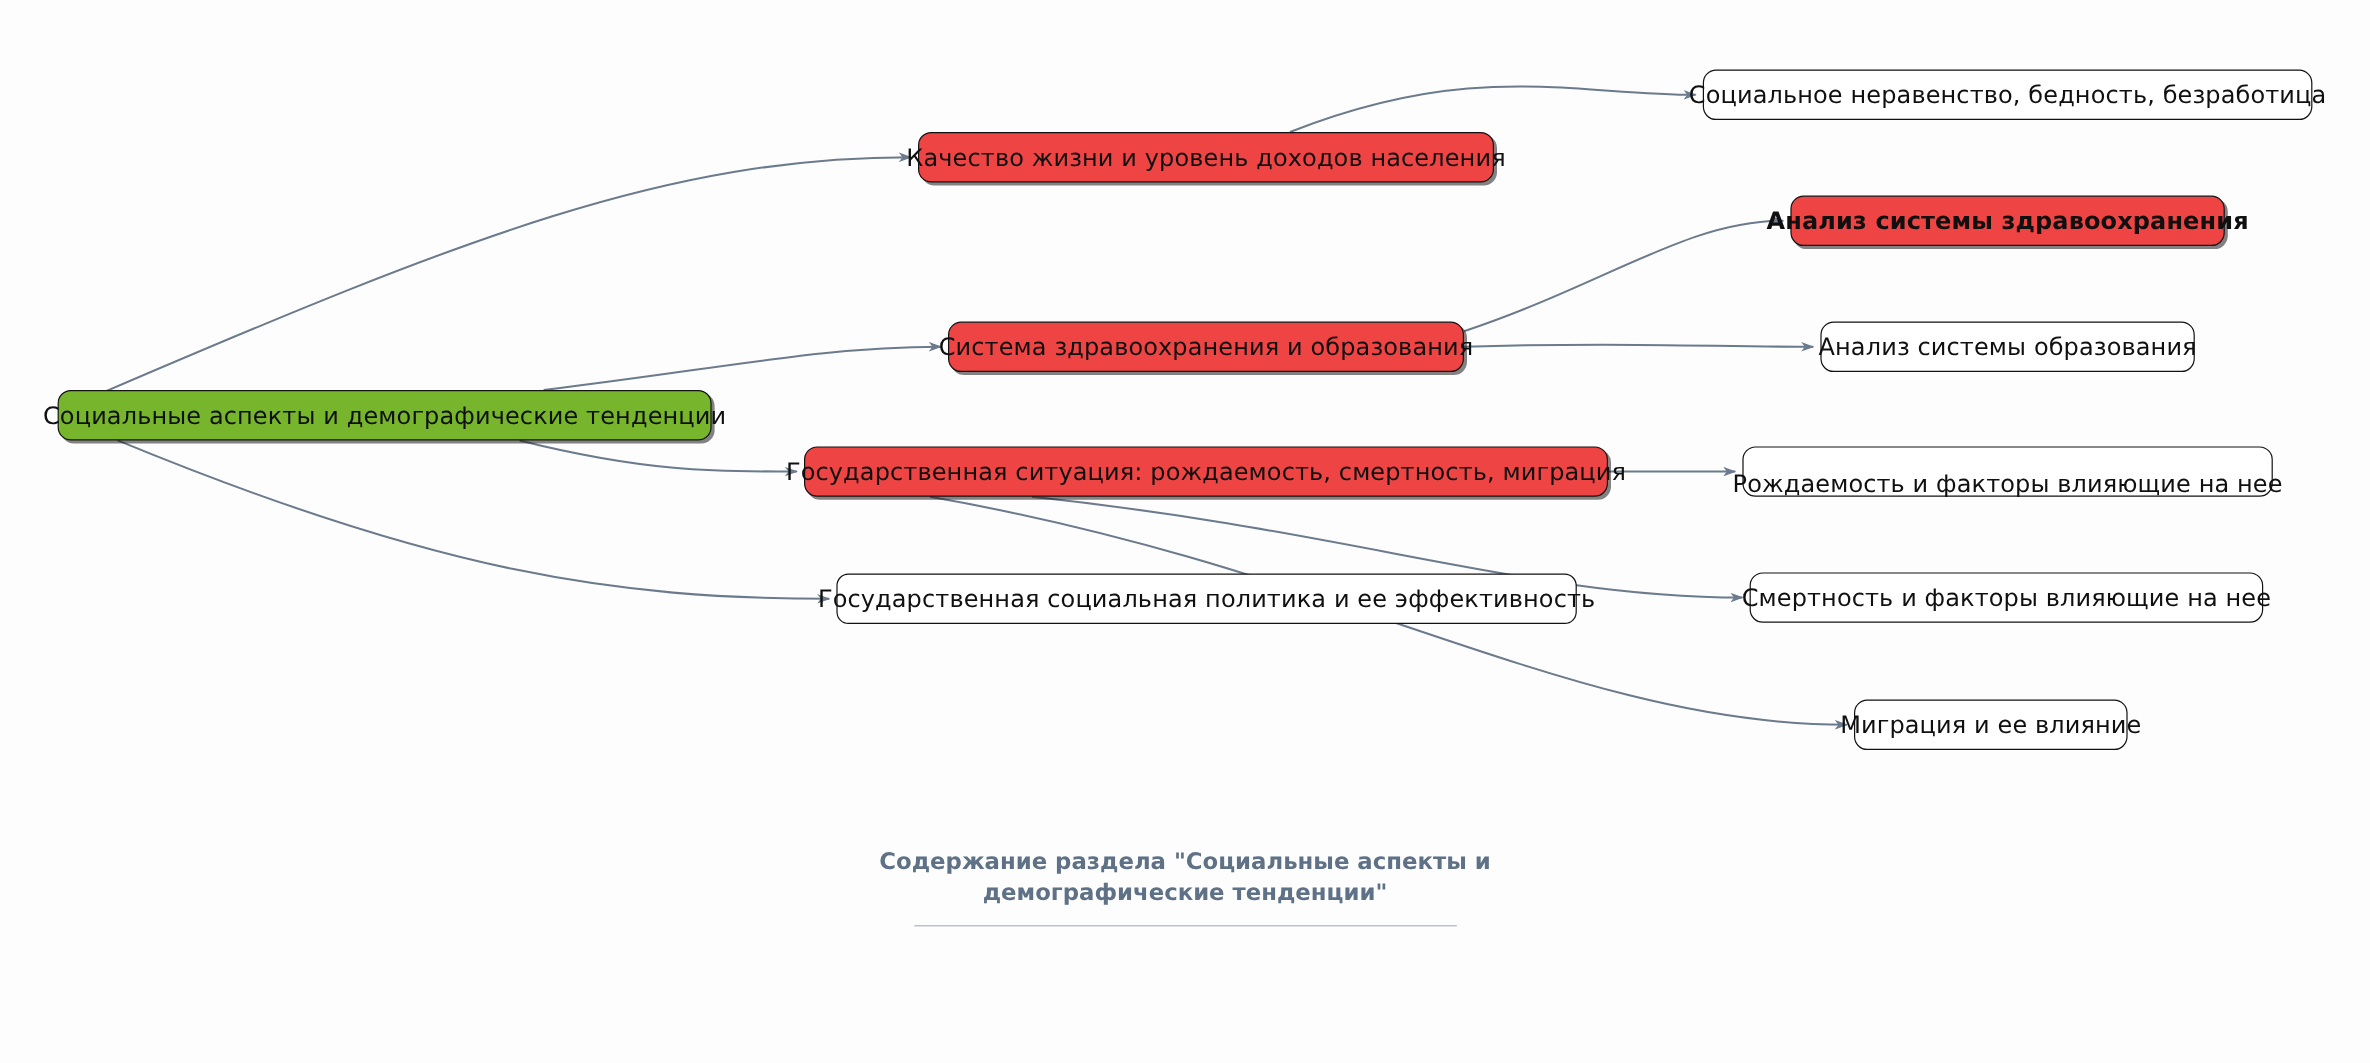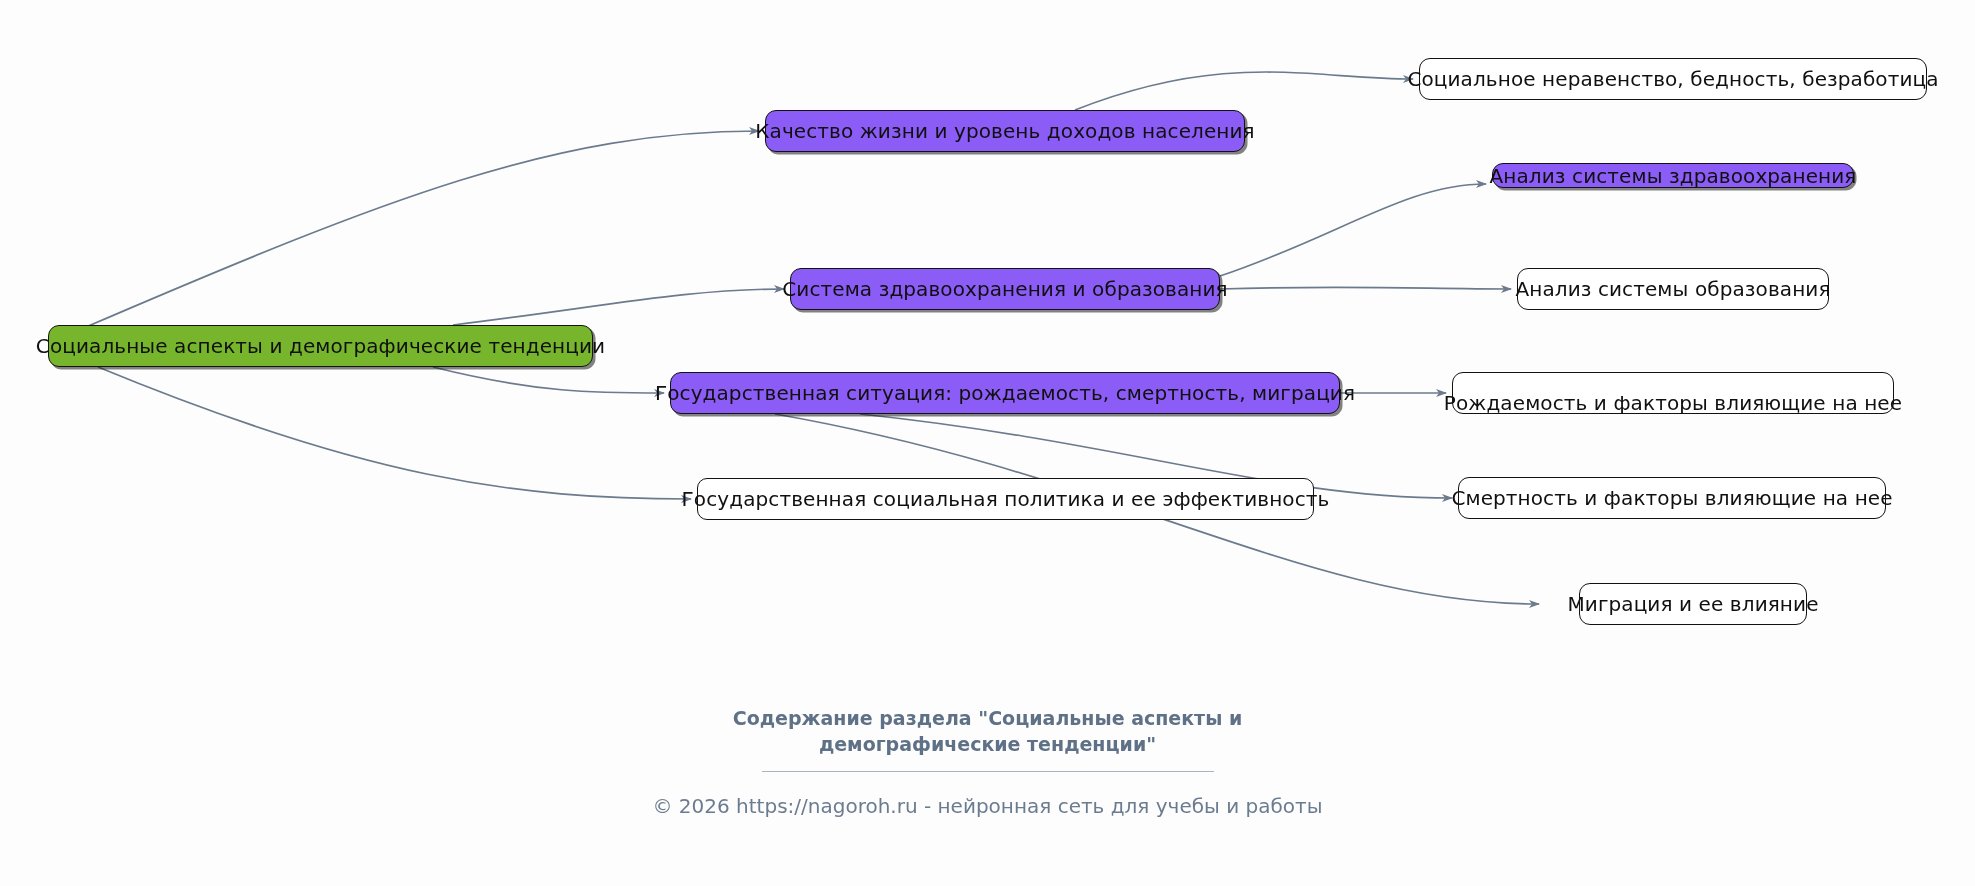--- a/index.html
+++ b/index.html
@@ -44,21 +44,21 @@
     font-size: 20px;
     color: #101010;
     letter-spacing: 0.1px;
   }
   .node.root {
     background: #77b62c;
     border-color: #14140f;
     box-shadow: 2.5px 2.5px 0 rgba(30,30,30,0.55);
   }
   .node.purple {
-    background: #8b5cf6;
+    background: #ef4444;
     border-color: #121212;
     box-shadow: 2.5px 2.5px 0 rgba(30,30,30,0.55);
   }
   .node.plain {
     background: #ffffff;
     border-color: #121212;
   }
 
   #footer {
     position: absolute;
@@ -127,36 +127,35 @@
       </div>
       <div class="node purple" style="left: 670px; top: 372px; width: 670px; height: 42px;">
         <span>Государственная ситуация: рождаемость, смертность, миграция</span>
       </div>
       <div class="node plain" style="left: 697px; top: 478px; width: 617px; height: 42px; border-radius: 10px;">
         <span>Государственная социальная политика и ее эффективность</span>
       </div>
       <div class="node plain" style="left: 1419px; top: 58px; width: 508px; height: 42px;">
         <span>Социальное неравенство, бедность, безработица</span>
       </div>
-      <div class="node purple" style="left: 1492px; top: 163px; width: 362px; height: 25px;">
+      <div class="node purple" style="left: 1492px; top: 163px; width: 362px; height: 42px; font-weight: bold;">
         <span>Анализ системы здравоохранения</span>
       </div>
       <div class="node plain" style="left: 1517px; top: 268px; width: 312px; height: 42px;">
         <span>Анализ системы образования</span>
       </div>
       <div class="node plain" style="left: 1452px; top: 372px; width: 442px; height: 42px; align-items: flex-end;">
         <span>Рождаемость и факторы влияющие на нее</span>
       </div>
       <div class="node plain" style="left: 1458px; top: 477px; width: 428px; height: 42px;">
         <span>Смертность и факторы влияющие на нее</span>
       </div>
-      <div class="node plain" style="left: 1545px; top: 583px; width: 228px; height: 42px; margin-left: 34px;">
+      <div class="node plain" style="left: 1545px; top: 583px; width: 228px; height: 42px;">
         <span>Миграция и ее влияние</span>
       </div>
     </div>
 
   <div id="footer">
     <div id="caption">Содержание раздела "Социальные аспекты и демографические тенденции"</div>
     <hr id="footer-rule">
-    <div id="copyright">© 2026 https://nagoroh.ru - нейронная сеть для учебы и работы</div>
   </div>
 
 </div>
 
 </body></html>

